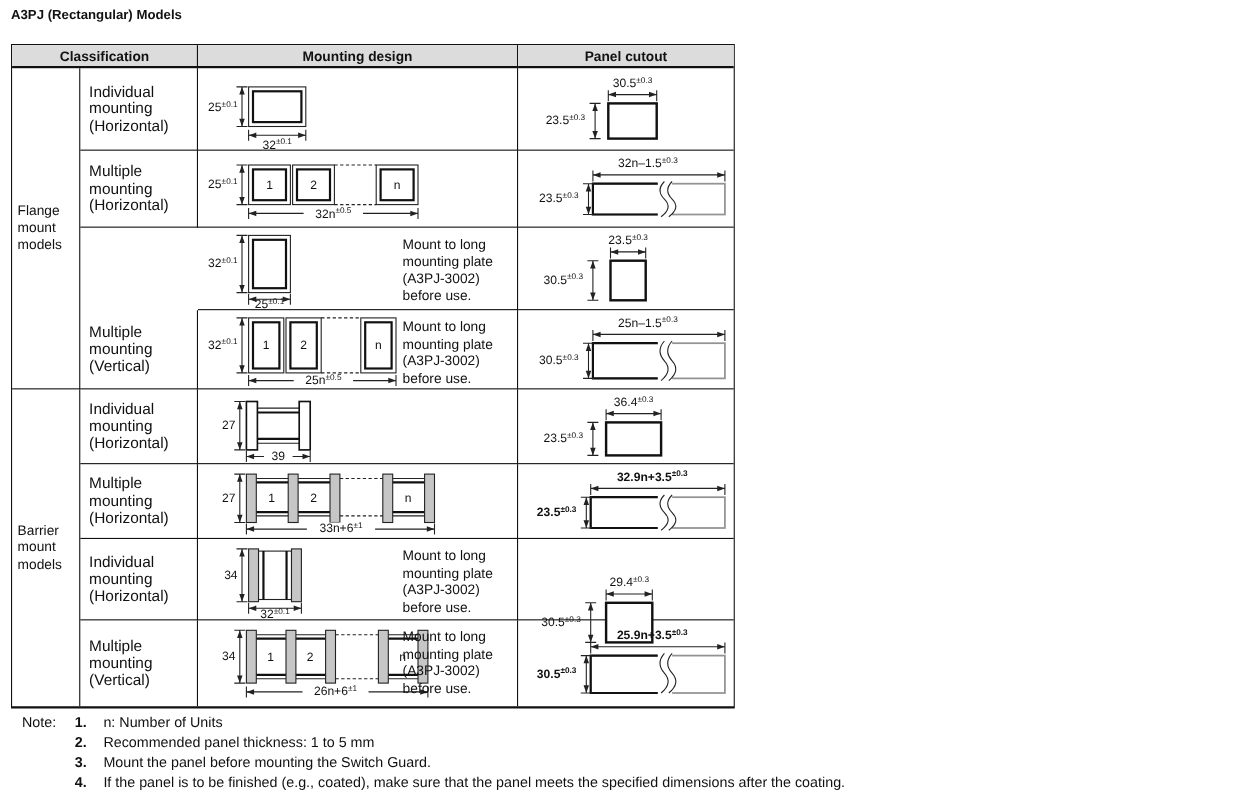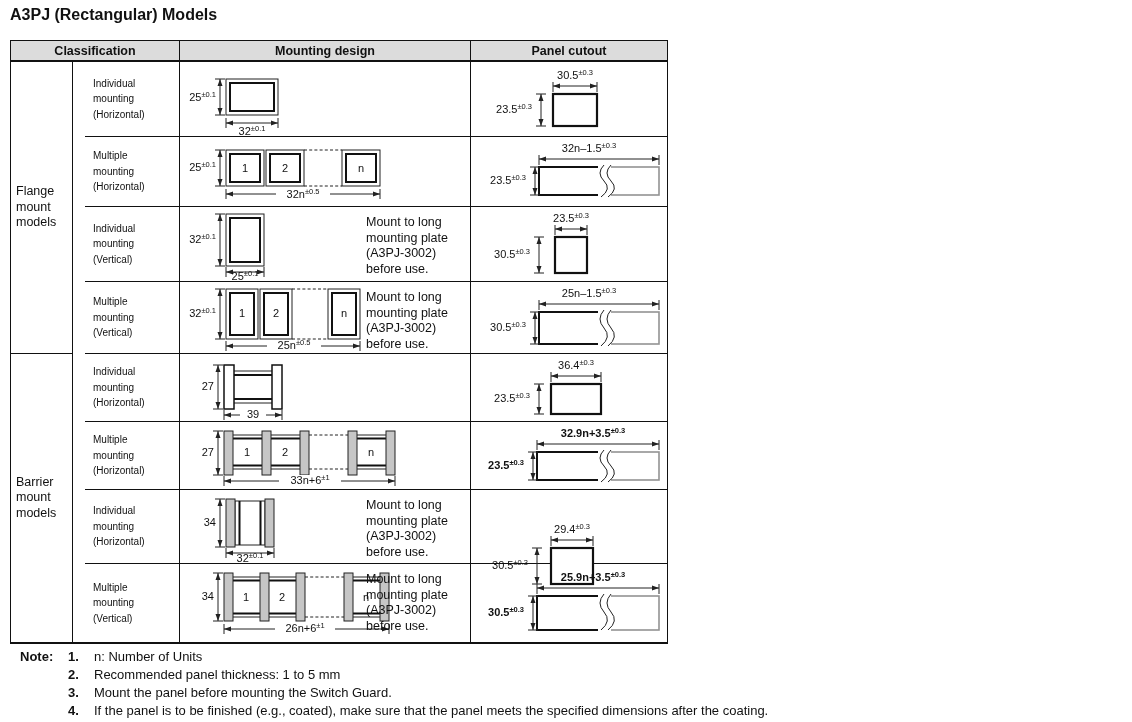--- a/index.html
+++ b/index.html
@@ -1,47 +1,47 @@
 <!DOCTYPE html>
 <html><head>
 <meta charset="utf-8">
 <style>
   html,body{margin:0;padding:0;background:#fff;}
   body{width:1132px;height:722px;position:relative;overflow:hidden;
        font-family:"Liberation Sans","DejaVu Sans",sans-serif;color:#111;}
-  .title{position:absolute;left:10px;top:6px;font-size:16px;font-weight:bold;}
+  .title{position:absolute;left:10px;top:6px;font-size:12px;font-weight:bold;}
   .tbl{position:absolute;left:10px;top:40px;display:grid;
        grid-template-columns:62px 107px 291px 196px;
        grid-template-rows:21px 75px 70px 75px 72px 68px 68px 74px 78px;
        border:1px solid #111;border-bottom-width:2px;background:#fff;}
   .cell{border-right:1px solid #111;border-bottom:1px solid #111;position:relative;box-sizing:border-box;}
   .hc{background:#dcdcdc;font-weight:bold;font-size:12.5px;display:flex;align-items:center;justify-content:center;border-bottom-width:2px;}
   .gc{font-size:12.5px;line-height:15.5px;display:flex;align-items:center;padding-left:5px;}
-  .ic{font-size:10px;line-height:15.5px;display:flex;align-items:center;padding-left:8px;padding-right:14px;margin-left:12px;}
+  .ic{font-size:14px;line-height:15.5px;display:flex;align-items:center;padding-left:8px;padding-right:14px;}
   .nb{border-bottom:none;}
   .nr{border-right:none;}
   .diag{position:absolute;left:0;top:1px;}
   svg text{font-family:"Liberation Sans","DejaVu Sans",sans-serif;font-size:11px;fill:#111;}
   svg .tol{font-size:7.5px;}
   svg .u{font-size:11px;}
   .ln{stroke:#222;stroke-width:1;fill:none;}
   .thk{stroke:#111;stroke-width:2;fill:none;}
   .dsh{stroke:#222;stroke-width:1;fill:none;stroke-dasharray:3,2.2;}
   .bo{fill:#fff;stroke:#222;stroke-width:1;}
   .bi{fill:none;stroke:#111;stroke-width:2;}
   .bar{fill:#c6c6c6;stroke:#222;stroke-width:1;}
   .barw{fill:#fff;stroke:#111;stroke-width:1.5;}
   .ah{fill:#222;stroke:none;}
   .wbg{fill:#fff;}
   .rthk{fill:#fff;stroke:#111;stroke-width:2.2;}
   .rgray{fill:#fff;stroke:#939393;stroke-width:1.6;}
   .mnote{position:absolute;left:186px;top:8px;width:104px;font-size:12.5px;line-height:15.5px;}
   .notes{position:absolute;left:10px;top:648px;font-size:13px;line-height:18px;width:1115px;}
   .nrow{display:flex;}
-  .nl{width:48px;font-weight:bold;flex:none;padding-left:10px;}
+  .nl{width:48px;font-weight:normal;flex:none;padding-left:10px;}
   .nn{width:26px;font-weight:bold;flex:none;}
   .nt{flex:1;}
 </style>
 </head>
 <body>
 
 <div class="title">A3PJ (Rectangular) Models</div>
 
 <div class="tbl">
 
@@ -130,21 +130,20 @@
         <path class="ln" d="M140 27 q-8 8 0 16 q8 8 -3 16"></path>
       </g>
       <g>
         <path class="ln" d="M64 29 V57 M59 29 H69 M59 57 H69"></path>
         <path class="ah" d="M64 29 l-2.5 7 h5 z M64 57 l-2.5 -7 h5 z"></path>
         <text class="dim" x="55" y="46" text-anchor="end"><tspan>23.5</tspan><tspan class="tol" dy="-4">±0.3</tspan></text>
       </g>
     </svg>
   </div>
 
-  <div class="cell ic" style="grid-row:4;grid-column:2;">Individual mounting (Vertical)</div>
   <div class="cell" style="grid-row:4;grid-column:3;">
     <svg class="diag" width="285" height="73">
       <g>
         <path class="ln" d="M40 6 V58 M35 6 H45 M35 58 H45"></path>
         <path class="ah" d="M40 6 l-2.5 7 h5 z M40 58 l-2.5 -7 h5 z"></path>
         <text class="dim" x="36" y="35" text-anchor="end"><tspan>32</tspan><tspan class="tol" dy="-4">±0.1</tspan></text>
       </g>
       <g>
         <rect class="bo" x="46" y="6" width="38" height="52"></rect>
           <rect class="bi" x="50" y="10" width="30" height="44"></rect>

